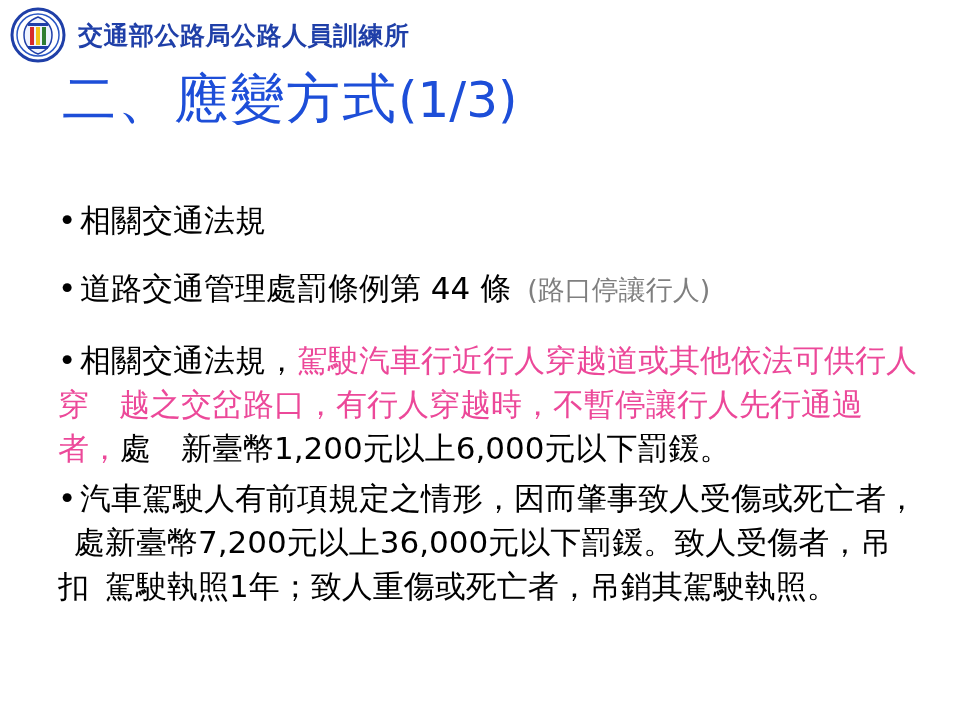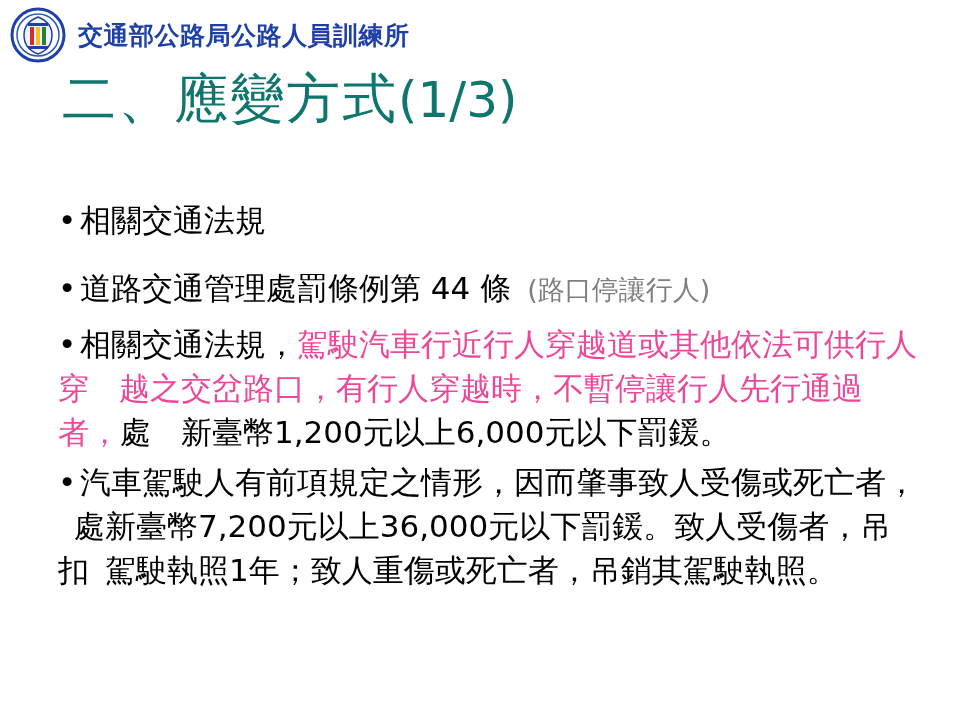--- a/index.html
+++ b/index.html
@@ -48,21 +48,21 @@
     font-family: "DejaVu Sans", "Liberation Sans", sans-serif;
   }
 
   
   .slide-title {
     position: absolute;
     top: 68px;
     left: 62px;
     font-size: 54px;
     line-height: 1.15;
-    color: #0f766e;
+    color: #1d4ed8;
     white-space: nowrap;
     font-family: "DejaVu Sans", "Liberation Sans", sans-serif;
   }
   .slide-title .cjk { letter-spacing: 2px; }
   .slide-title .num { font-size: 50px; }
 
   
   .body {
     position: absolute;
     top: 198px;
@@ -75,21 +75,21 @@
     line-height: 1.42;
     color: #000000;
     margin-bottom: 8px;
     font-family: "DejaVu Sans", "Liberation Sans", sans-serif;
   }
   .bullet .dot {
     display: inline-block;
     width: 22px;
   }
   .b1 { margin-bottom: 24px; }
-  .b2 { margin-bottom: 12px; }
+  .b2 { margin-bottom: 28px; }
   .b3 { margin-bottom: 6px; }
   .b4 { margin-bottom: 17px; }
 
   .small { font-size: 27px; }
   .gray { color: #7f7f7f; }
   .red { color: #ec4899; }
   .sp { display: inline-block; width: 30px; }
   .sp-sm { display: inline-block; width: 16px; }
 </style>
 </head>

